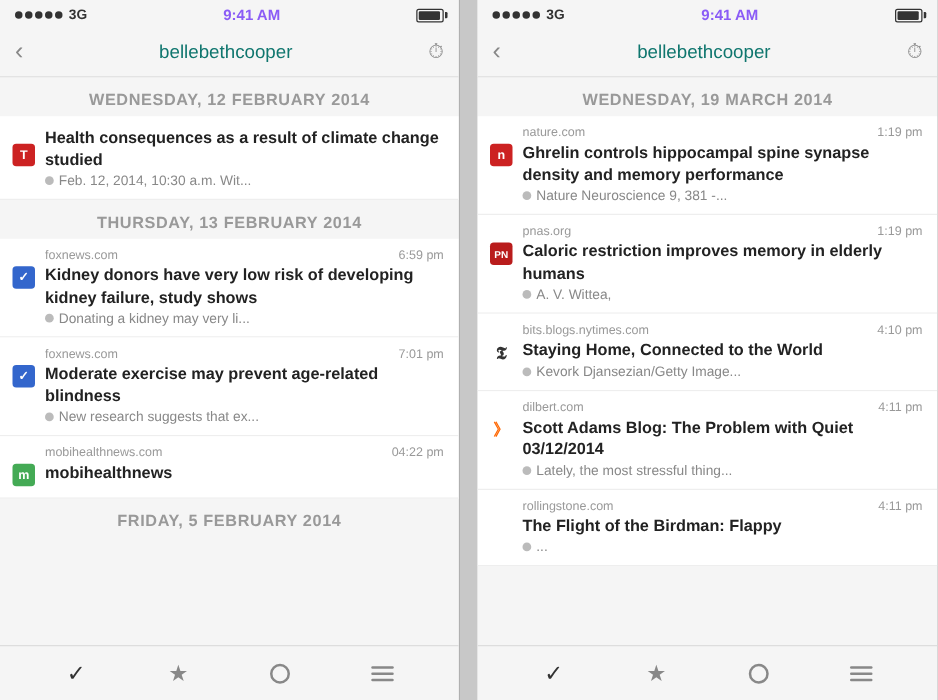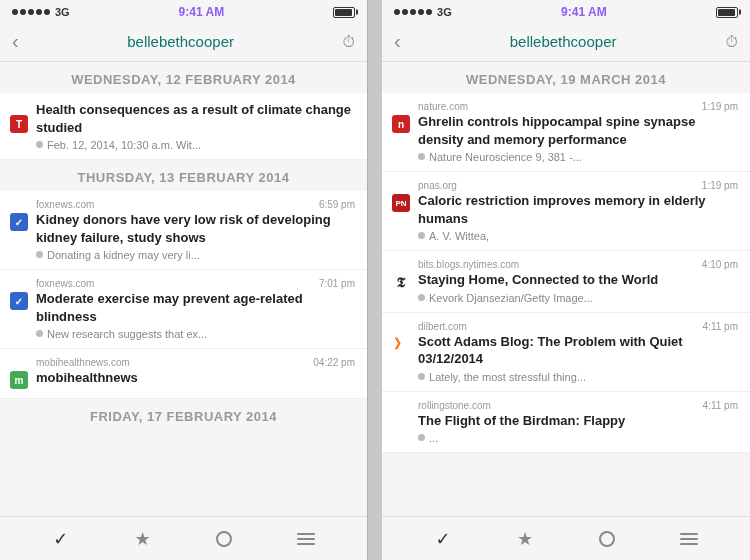--- a/index.html
+++ b/index.html
@@ -322,21 +322,21 @@
         <div class="feed-item">
           <div class="source-icon icon-green">m</div>
           <div class="feed-item-content">
             <div class="feed-item-source-row">
           <span class="source-name">mobihealthnews.com</span>
           <span class="item-time">04:22 pm</span>
         </div>
             <div class="item-title">mobihealthnews</div>
           </div>
         </div>
-        <div class="date-separator">FRIDAY, 17 FEBRUARY 2014</div>
+        <div class="date-separator">FRIDAY, 5 FEBRUARY 2014</div>
       </div>
       <div class="bottom-toolbar">
     <div class="toolbar-btn active">
       <span>✓</span>
     </div>
     <div class="toolbar-btn">
       <span>★</span>
     </div>
     <div class="toolbar-btn">
       <div class="circle-outline"></div>

